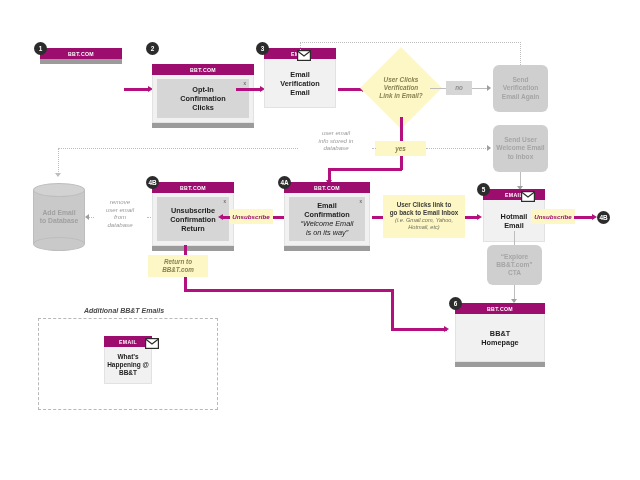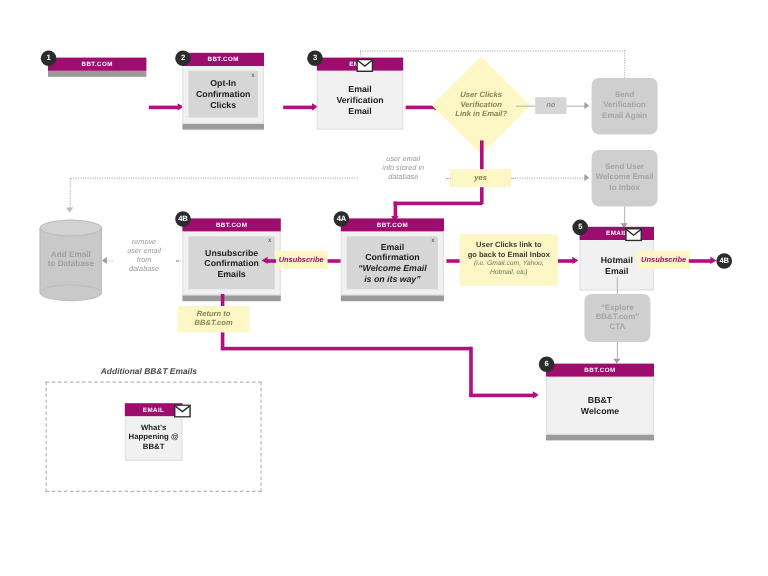--- a/index.html
+++ b/index.html
@@ -22,21 +22,21 @@
   .win .body{
     background:#f1f1f1;border:1px solid #e2e2e2;border-top:none;
     box-sizing:border-box;position:relative;
     display:flex;align-items:center;justify-content:center;
     text-align:center;
   }
   .win .foot{height:5px;background:#9b9b9b;}
   .win .title{
     font-size:7.3px;font-weight:bold;color:#1d1d1d;line-height:9px;
   }
-  .win .title .it{font-style:italic;font-weight:bold;text-align:center;}
+  .win .title .it{font-style:italic;font-weight:normal;text-align:center;}
 
   
   .modal{
     background:#d6d6d6;box-sizing:border-box;
     display:flex;align-items:center;justify-content:center;
     position:relative;text-align:center;
   }
   .modal .x{
     position:absolute;top:1px;right:3px;font-size:5px;color:#444;
   }
@@ -141,21 +141,21 @@
     <div class="bar">
         <span>BBT.COM</span>
       </div>
     <div class="foot"></div>
   </div>
   <div class="badge" style="left:34px;top:42px;">1</div>
 
   <div class="ln" style="left:124px;top:88px;width:26px;height:3px;"></div>
   <div class="ar r" style="left:148px;top:86px;"></div>
 
-  <div class="win" style="left:152px;top:44px;width:68px;">
+  <div class="win" style="left:152px;top:64px;width:102px;">
     <div class="bar">
         <span>BBT.COM</span>
       </div>
     <div class="body" style="height:48px;padding:4px;">
       <div class="modal" style="width:100%;height:100%;">
         <span class="x">x</span>
         <div class="title">
           <div>Opt-In</div>
           <div>Confirmation</div>
           <div>Clicks</div>
@@ -279,21 +279,21 @@
   <div class="win" style="left:152px;top:182px;width:82px;">
     <div class="bar">
         <span>BBT.COM</span>
       </div>
     <div class="body" style="height:53px;padding:4px;">
       <div class="modal" style="width:100%;height:100%;">
         <span class="x">x</span>
         <div class="title">
           <div>Unsubscribe</div>
           <div>Confirmation</div>
-          <div>Emails</div>
+          <div>Return</div>
         </div>
       </div>
     </div>
     <div class="foot"></div>
   </div>
   <div class="badge" style="left:146px;top:176px;">4B</div>
 
   <div class="note plainyellow" style="left:148px;top:255px;width:60px;height:22px;">
     <div>
       <div>Return to</div>
@@ -381,21 +381,21 @@
   <div class="sol-g-v" style="left:514px;top:285px;height:17px;"></div>
   <div class="ar gd" style="left:511px;top:299px;"></div>
 
   <div class="win" style="left:455px;top:303px;width:90px;">
     <div class="bar">
         <span>BBT.COM</span>
       </div>
     <div class="body" style="height:48px;">
       <div class="title">
         <div>BB&amp;T</div>
-        <div>Welcome</div>
+        <div>Homepage</div>
       </div>
     </div>
     <div class="foot"></div>
   </div>
   <div class="badge" style="left:449px;top:297px;">6</div>
 
   <div class="group-title" style="left:84px;top:307px;">Additional BB&amp;T Emails</div>
   <div class="group" style="left:38px;top:318px;width:180px;height:92px;"></div>
 
   <div class="win" style="left:104px;top:336px;width:48px;">

